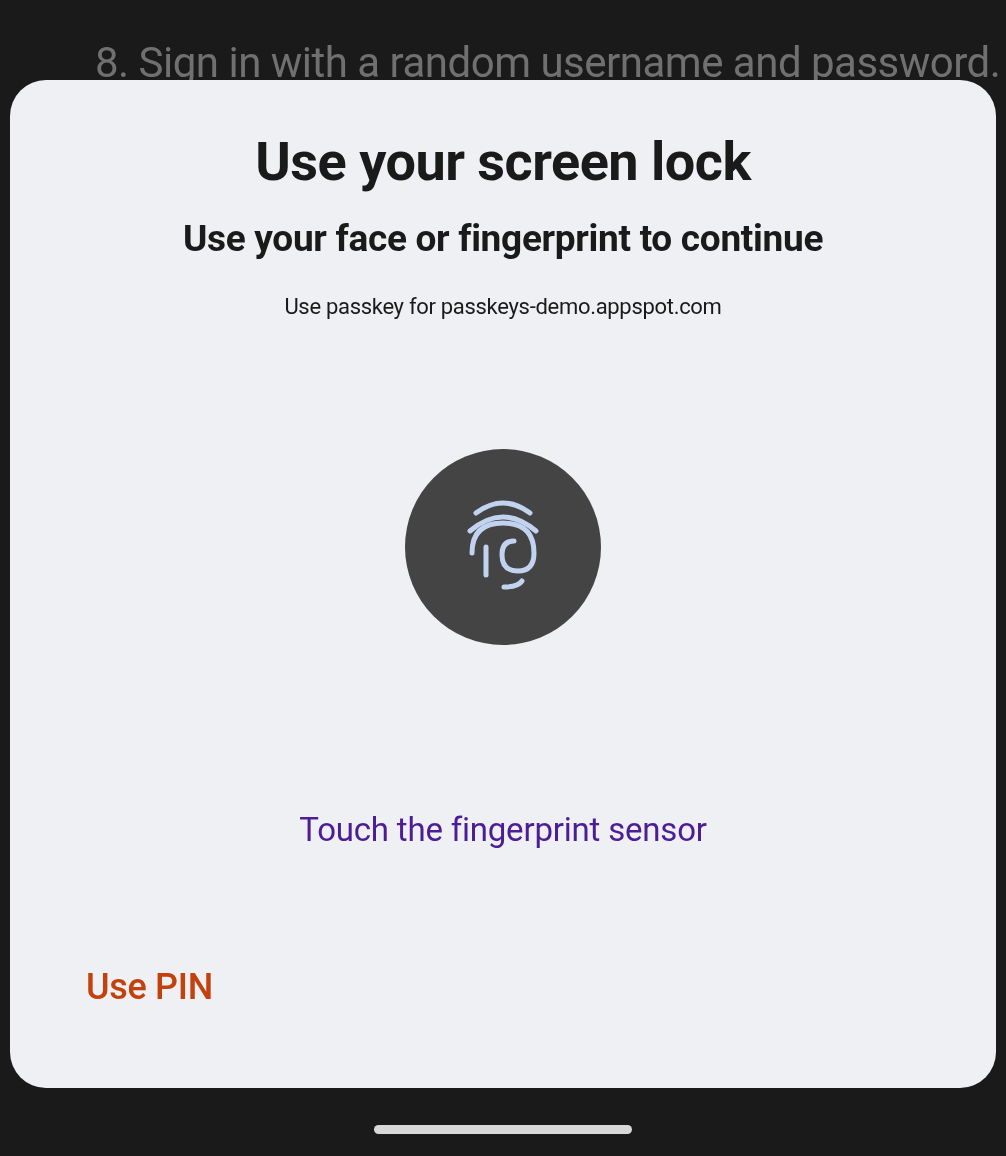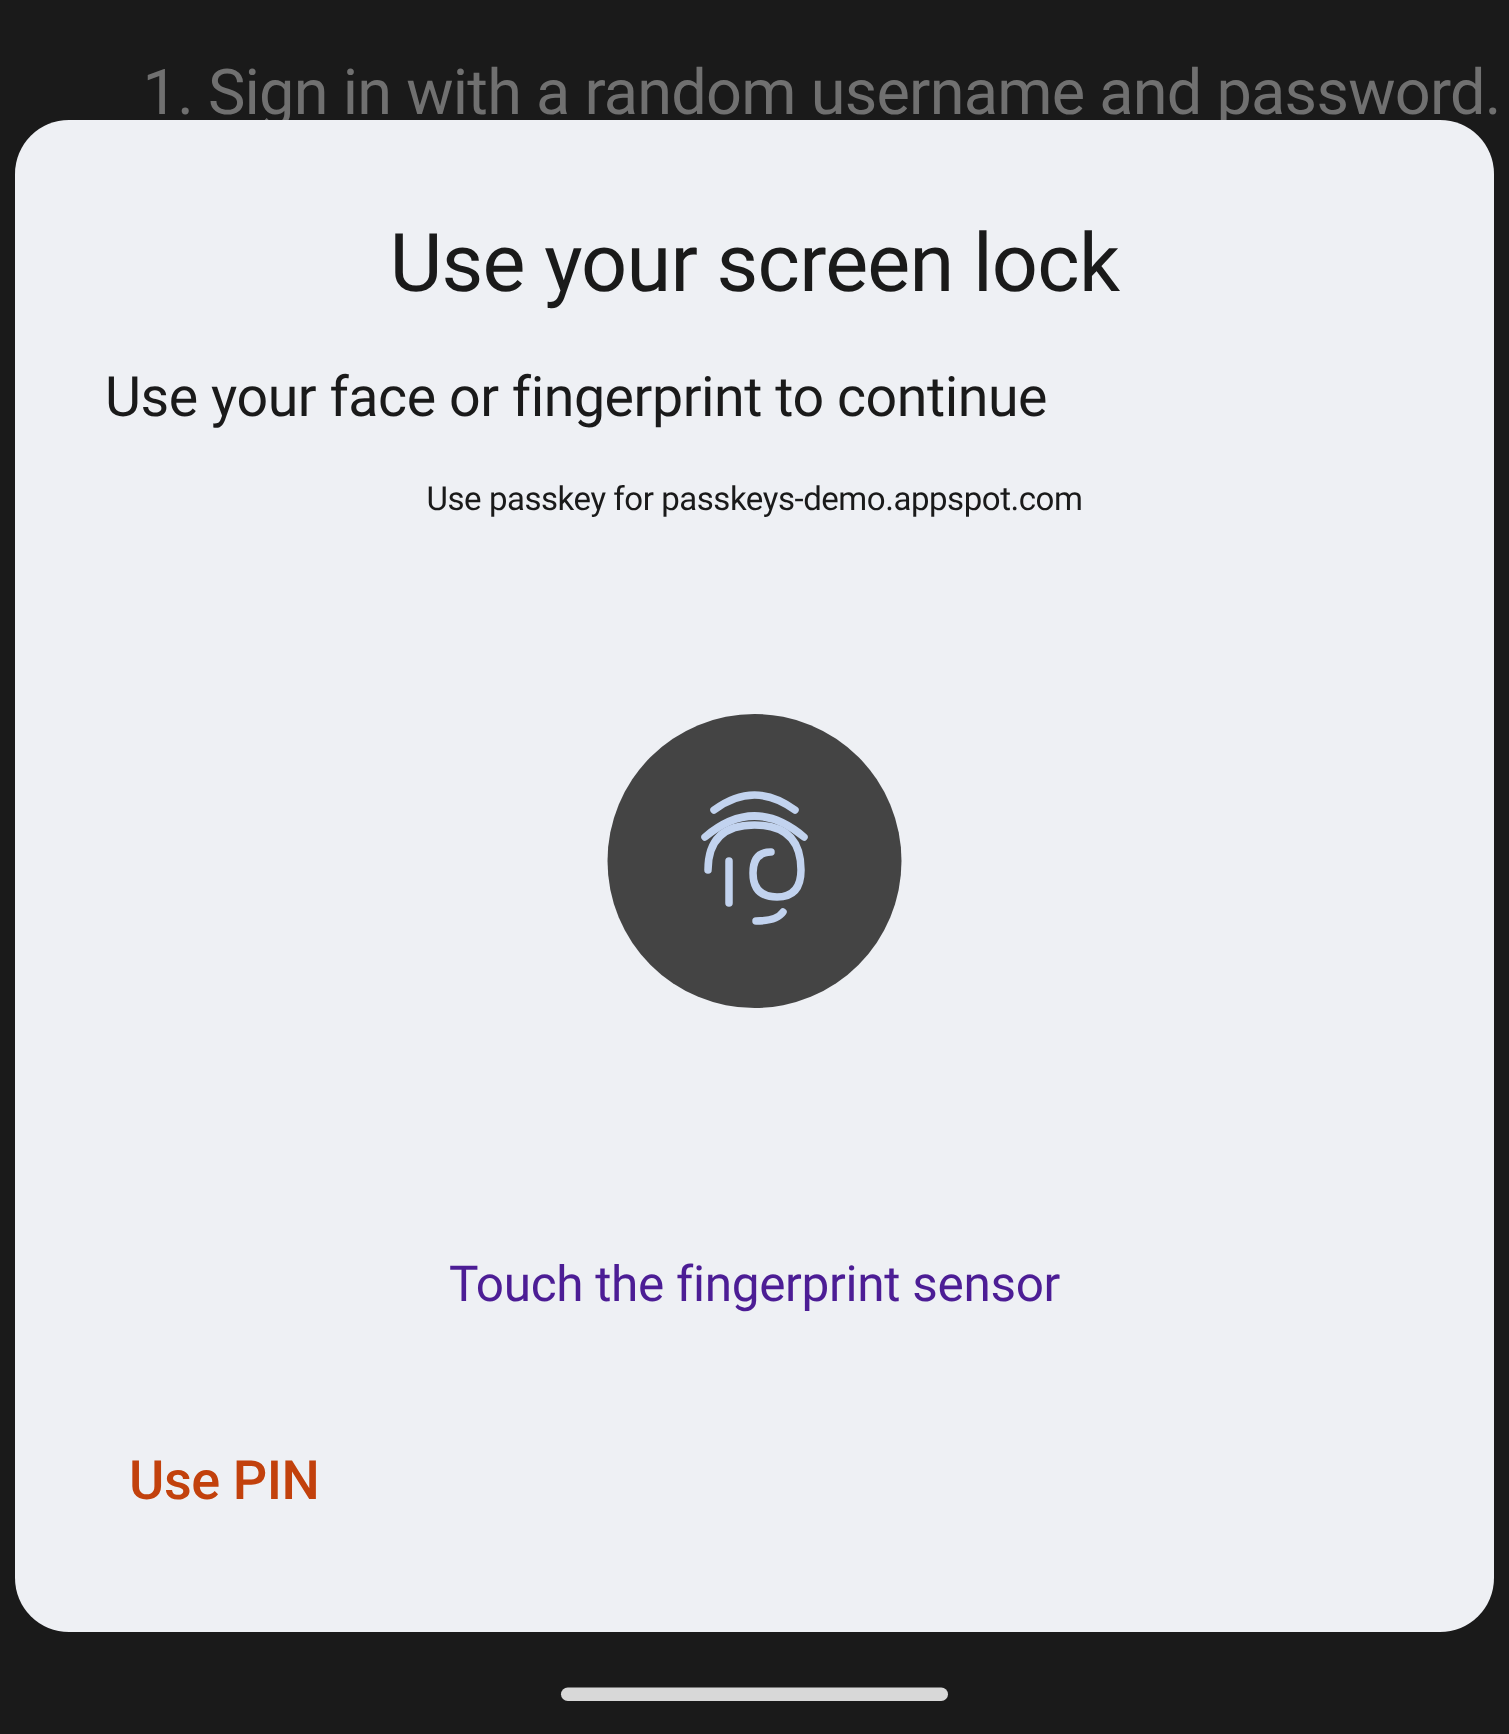--- a/index.html
+++ b/index.html
@@ -35,33 +35,33 @@
       bottom: 68px;
       background: #eef0f4;
       border-radius: 36px;
       display: flex;
       flex-direction: column;
       padding: 40px 60px 50px 60px;
     }
     
     .title {
       font-size: 54px;
-      font-weight: 400;
+      font-weight: 700;
       color: #1a1a1a;
       text-align: center;
       letter-spacing: -0.5px;
-      margin-top: 25px;
+      margin-top: 10px;
     }
     
     .subtitle {
       font-size: 37px;
-      font-weight: 400;
+      font-weight: 700;
       color: #1a1a1a;
-      text-align: left;
-      margin-top: 36px;
+      text-align: center;
+      margin-top: 24px;
       letter-spacing: -0.3px;
     }
     
     .description {
       font-size: 22px;
       font-weight: 400;
       color: #1a1a1a;
       text-align: center;
       margin-top: 34px;
       letter-spacing: -0.3px;
@@ -111,21 +111,21 @@
       transform: translateX(-50%);
       width: 258px;
       height: 9px;
       background: #d8d8d8;
       border-radius: 5px;
     }
   </style>
 </head>
 <body>
 
-<div class="backdrop-text">1. Sign in with a random username and password.</div>
+<div class="backdrop-text">8. Sign in with a random username and password.</div>
 
 <div class="sheet">
   <div class="title">Use your screen lock</div>
   <div class="subtitle">Use your face or fingerprint to continue</div>
   <div class="description">Use passkey for passkeys-demo.appspot.com</div>
 
   <div class="fingerprint-circle">
     <span>
       <svg class="fingerprint-icon" viewBox="0 0 90 100" fill="none" stroke="#c2d3ef" stroke-width="5" stroke-linecap="round">
         <path d="M 18 18 Q 45 -2 72 18"></path>

